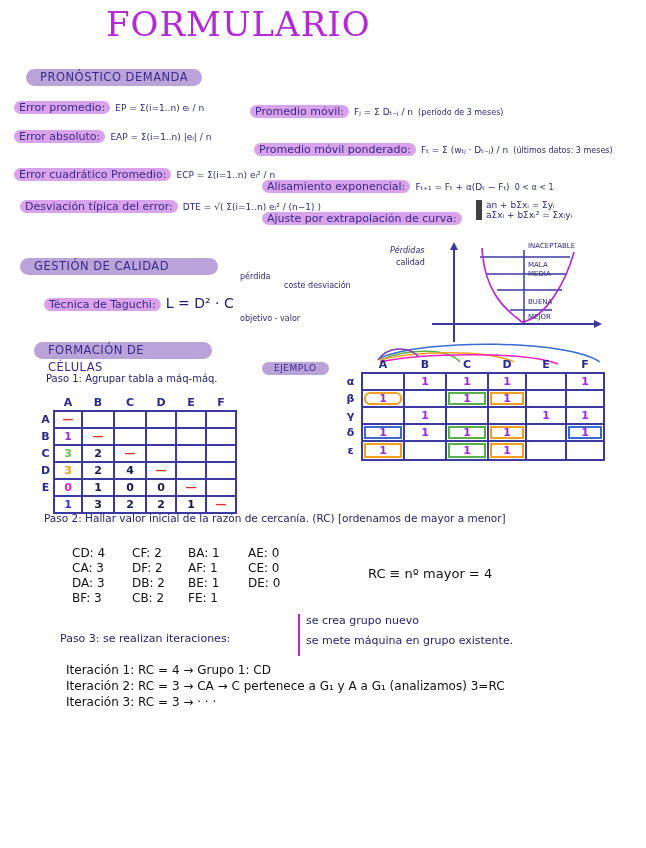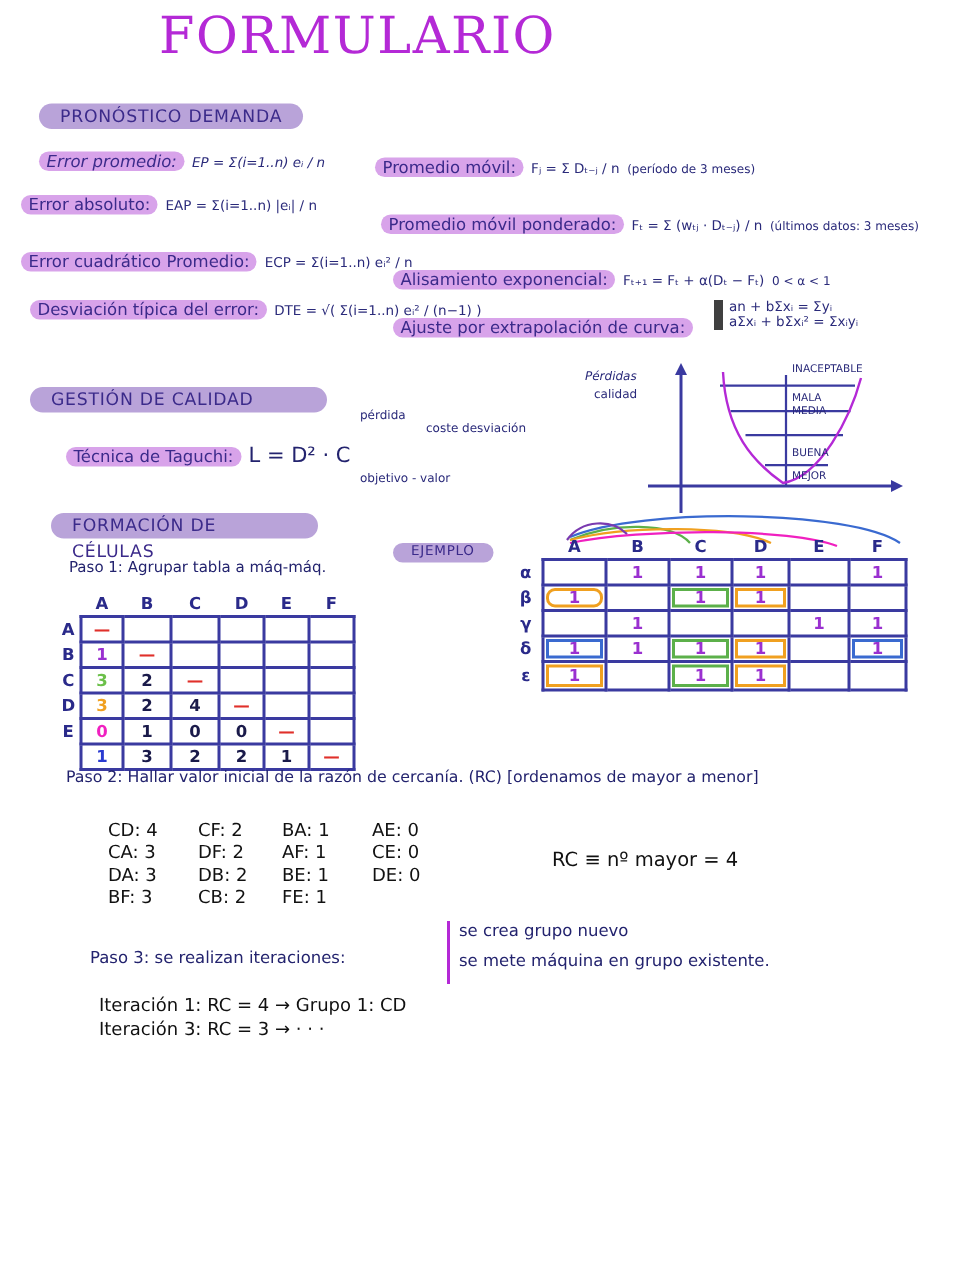--- a/index.html
+++ b/index.html
@@ -23,21 +23,21 @@
   .dash { color:#e0302a; }
   .one-p { color:#9a30d0; }
 </style>
 </head>
 <body>
 
 <div class="abs title">FORMULARIO</div>
 
 <div class="abs section" style="left:26px;top:69px;">PRONÓSTICO DEMANDA</div>
 
-<div class="abs" style="left:26px;top:96px;font-style:italic;">
+<div class="abs" style="left:14px;top:96px;">
   <span class="label">Error promedio:</span>
   <span class="formula">EP = Σ(i=1..n) eᵢ / n</span>
 </div>
 <div class="abs" style="left:14px;top:125px;">
   <span class="label">Error absoluto:</span>
   <span class="formula">EAP = Σ(i=1..n) |eᵢ| / n</span>
 </div>
 <div class="abs" style="left:14px;top:163px;">
   <span class="label">Error cuadrático Promedio:</span>
   <span class="formula">ECP = Σ(i=1..n) eᵢ² / n</span>
@@ -271,14 +271,15 @@
 </div>
 <div class="abs black" style="left:368px;top:566px;font-size:13px;">RC ≡ nº mayor = 4</div>
 
 <div class="abs hand" style="left:60px;top:632px;font-size:11px;">Paso 3: se realizan iteraciones:</div>
 <div class="abs" style="left:298px;top:614px;width:2px;height:42px;background:#b429d6;"></div>
 <div class="abs hand" style="left:306px;top:614px;font-size:11px;">se crea grupo nuevo</div>
 <div class="abs hand" style="left:306px;top:634px;font-size:11px;">se mete máquina en grupo existente.</div>
 
 <div class="abs" style="left:66px;top:662px;">
   <div class="black" style="font-size:12px;line-height:16px;">Iteración 1:  RC = 4 → Grupo 1: CD</div>
+  <div class="black" style="font-size:12px;line-height:16px;">Iteración 2:  RC = 3 → CA → C pertenece a G₁ y A a G₁ (analizamos) 3=RC</div>
   <div class="black" style="font-size:12px;line-height:16px;">Iteración 3:  RC = 3 → · · ·</div>
 </div>
 
 </body></html>

